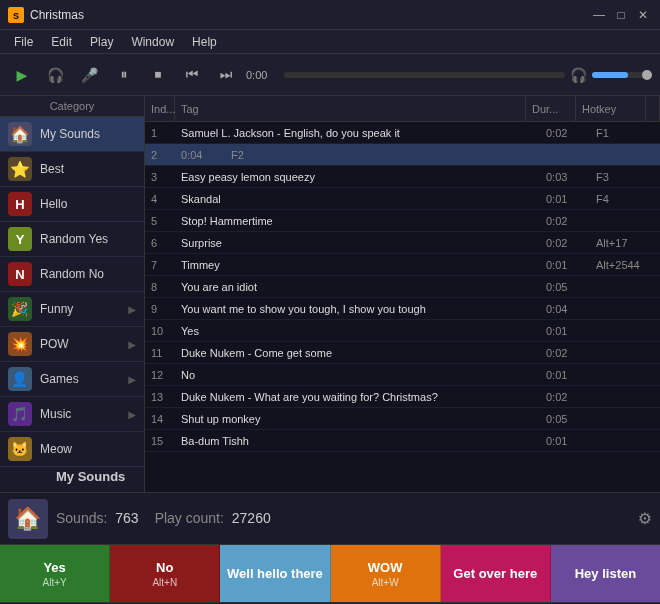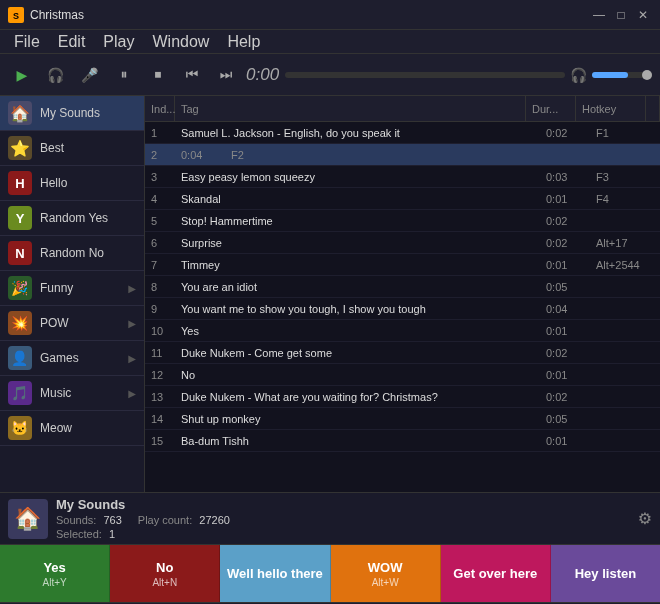--- a/index.html
+++ b/index.html
@@ -56,21 +56,21 @@
       display: flex;
       align-items: center;
       padding: 0 6px;
       gap: 2px;
       border-bottom: 1px solid #333;
     }
     .menu-item {
       padding: 2px 8px;
       color: #ccc;
       cursor: pointer;
-      font-size: 16px;
+      font-size: 12px;
       border-radius: 2px;
     }
 
     
     .toolbar {
       background: #1e1e2e;
       height: 42px;
       display: flex;
       align-items: center;
       padding: 0 8px;
@@ -86,23 +86,22 @@
       color: #aaa;
       font-size: 14px;
       border-radius: 3px;
     }
     .play-btn { color: #4caf50; }
     .headphone-icon { color: #58a6ff; }
     .mic-icon { color: #ff6b6b; }
 
     .time-display {
       color: #aaa;
-      font-size: 17px;
+      font-size: 11px;
       min-width: 32px;
-      font-style: italic;
     }
     .progress-bar-container {
       flex: 1;
       height: 6px;
       background: #333;
       border-radius: 3px;
       position: relative;
     }
     .progress-bar-fill {
       height: 100%;
@@ -264,22 +263,23 @@
     }
     .status-title {
       font-size: 13px;
       color: #ccc;
       font-weight: bold;
     }
     .status-meta {
       display: flex; gap: 16px; margin-top: 2px;
     }
     .status-meta-item {
-      font-size: 11px;
+      font-size: 14px;
       color: #888;
+      margin-top: 24px;
     }
     .status-meta-value {
       color: #ccc;
       margin-left: 4px;
     }
     .status-gear {
       color: #888;
       font-size: 16px;
       cursor: pointer;
     }
@@ -377,20 +377,21 @@
     <div class="volume-slider">
       <div class="volume-fill"></div>
       <div class="volume-thumb"></div>
     </div>
   </div>
 </div>
 
 <div class="main-area">
 
   <div class="sidebar">
+    <div class="sidebar-header">Category</div>
 
     <div class="sidebar-item active">
       <div class="sidebar-icon" style="background:#4a4a6a; font-size:16px;">🏠</div>
       <span class="sidebar-label">My Sounds</span>
     </div>
     <div class="sidebar-item">
       <div class="sidebar-icon" style="background:#5a4a2a; font-size:16px;">⭐</div>
       <span class="sidebar-label">Best</span>
     </div>
     <div class="sidebar-item">

